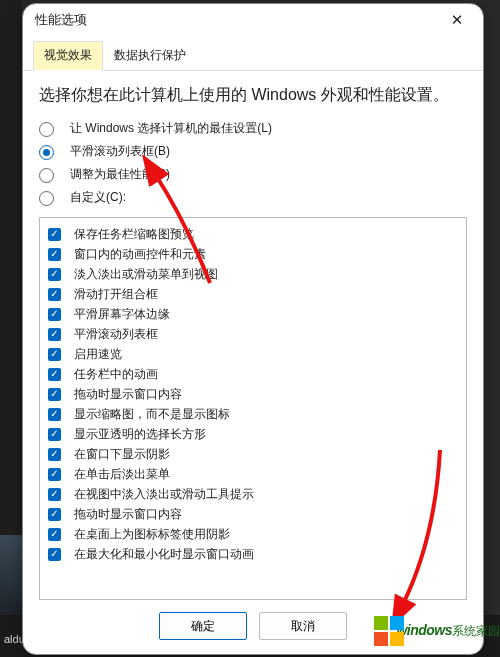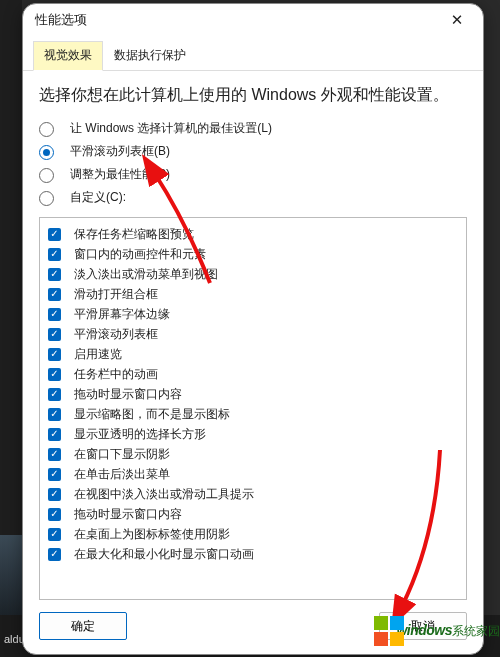--- a/index.html
+++ b/index.html
@@ -129,21 +129,21 @@
     display: inline-flex;
     align-items: center;
     justify-content: center;
     color: #fff;
     font-size: 10px;
     line-height: 1;
   }
   .checkbox::after { content: "✓"; }
   .buttons {
     display: flex;
-    justify-content: space-between;
+    justify-content: center;
     gap: 12px;
     padding: 12px 16px 14px;
   }
   .btn {
     min-width: 86px;
     height: 26px;
     border: 1px solid #bbb;
     background: #fdfdfd;
     font-size: 12px;
     display: flex;

